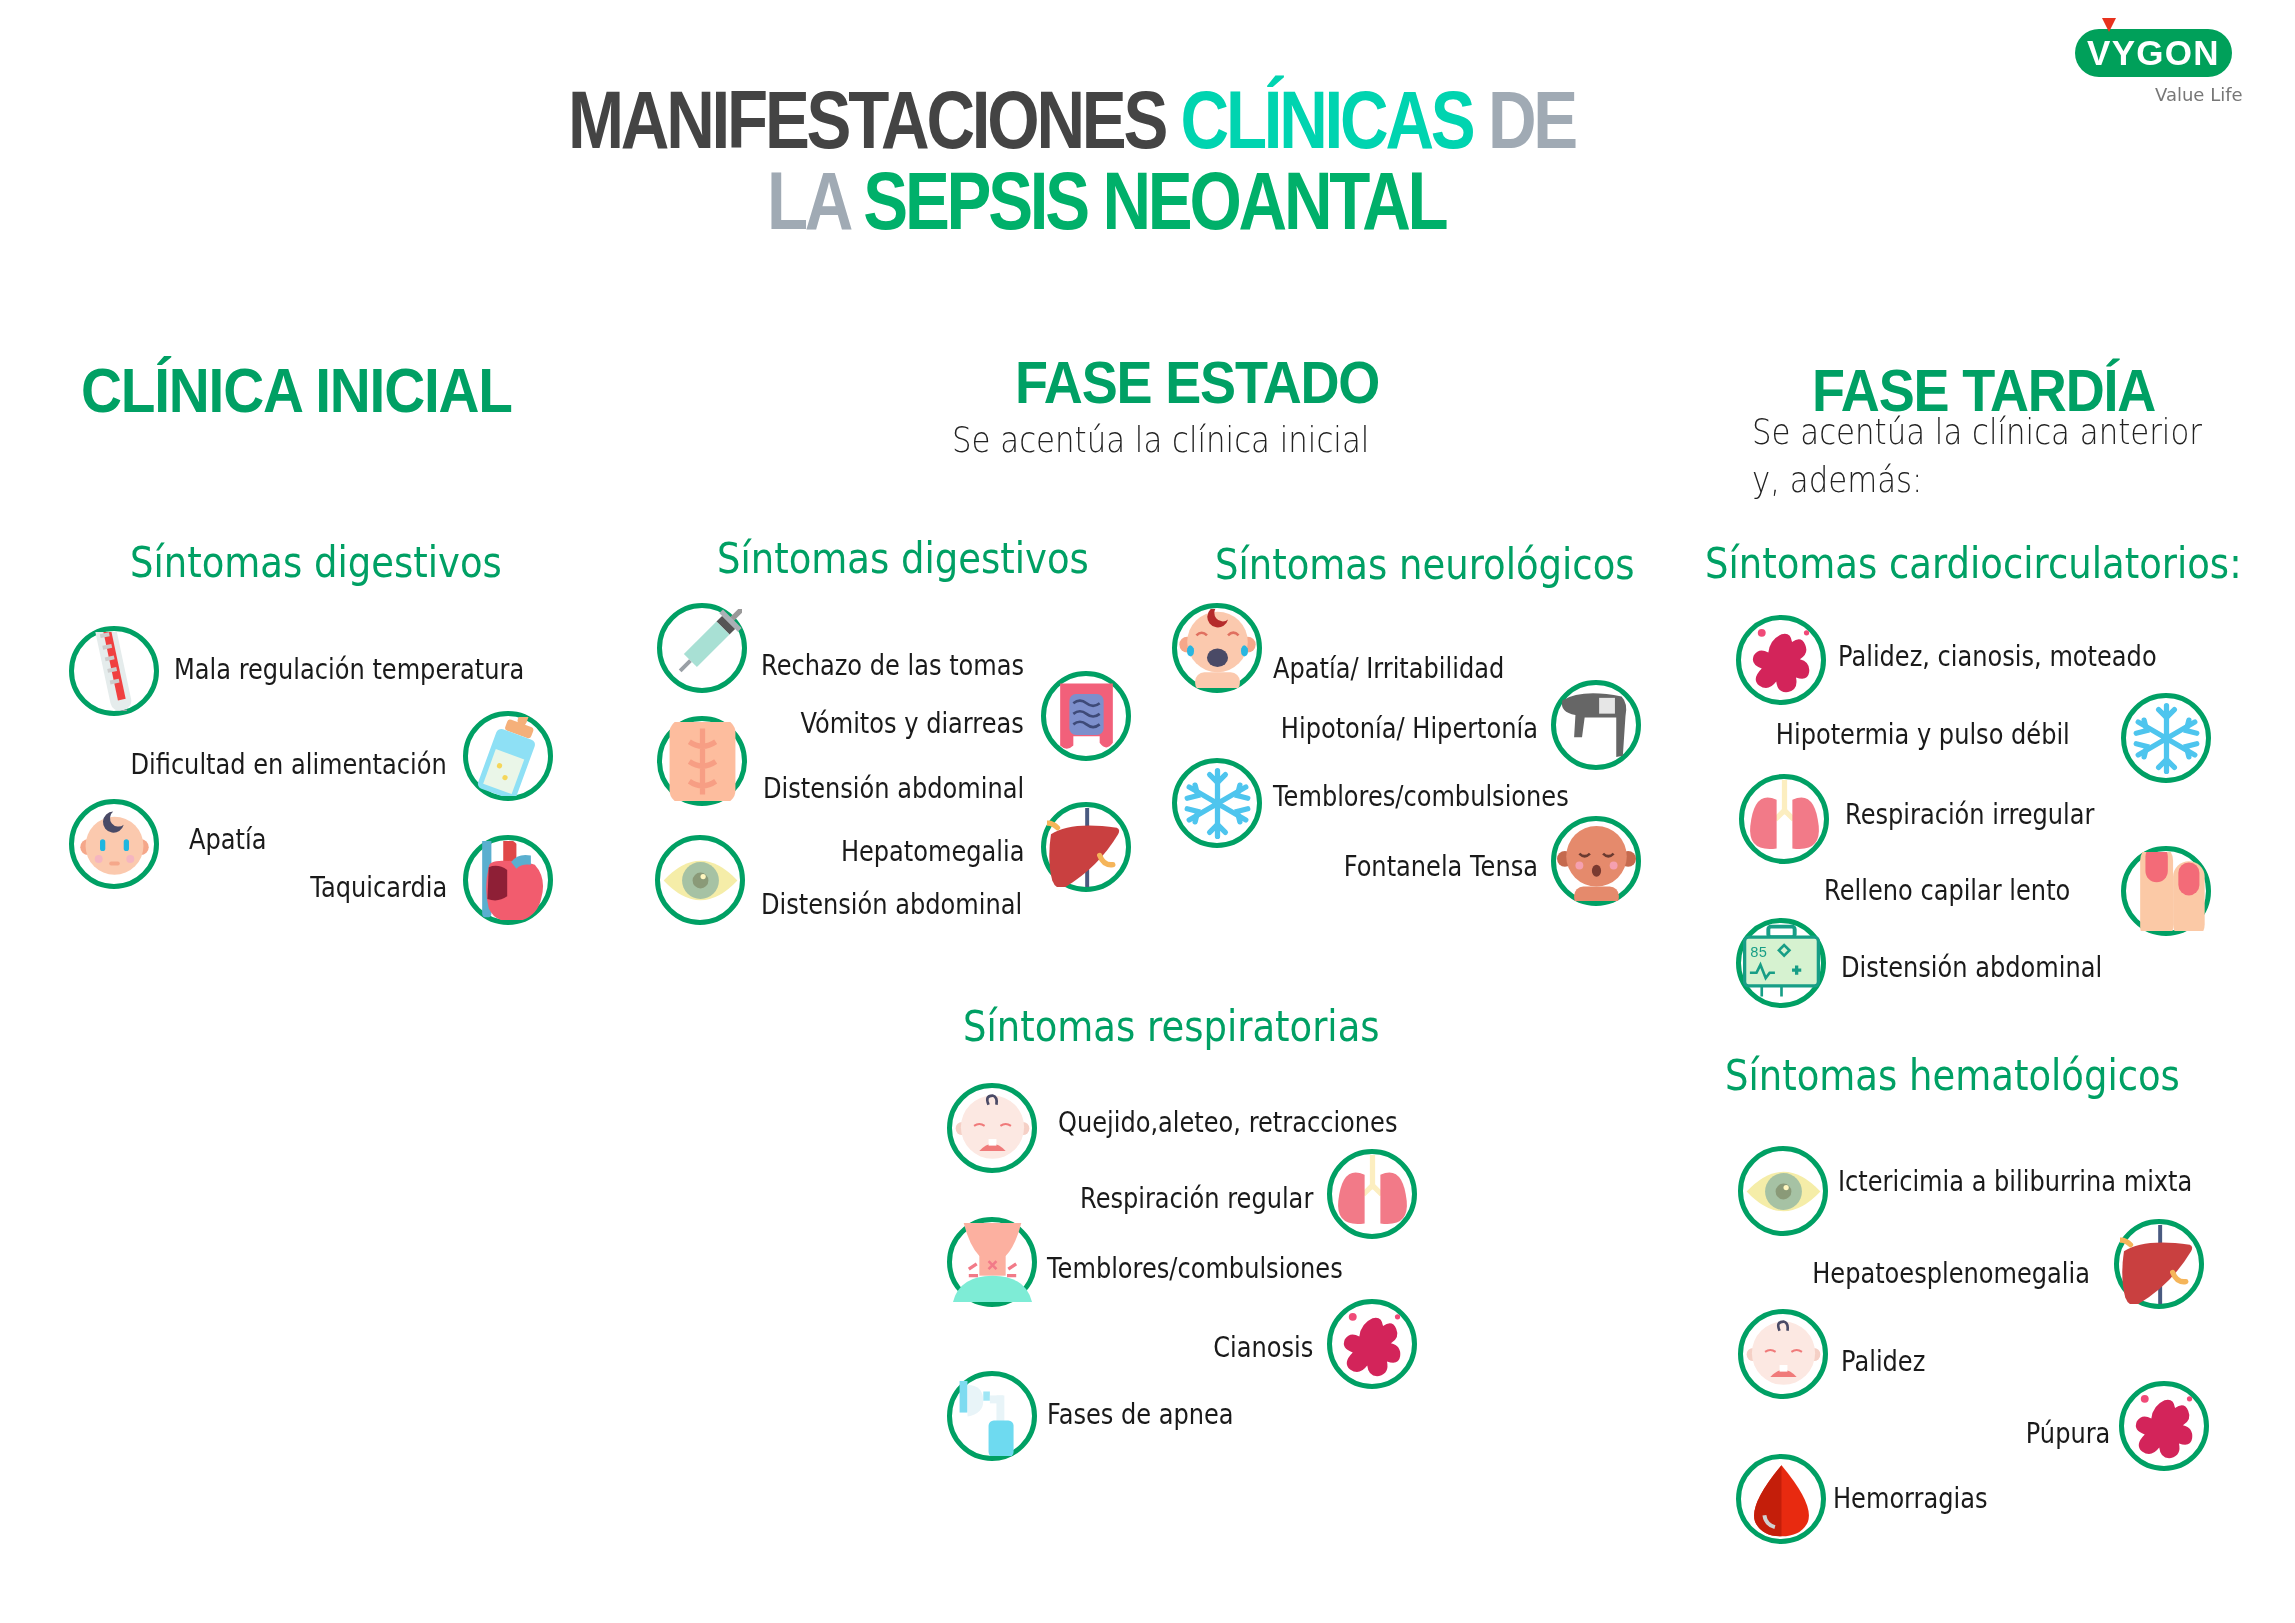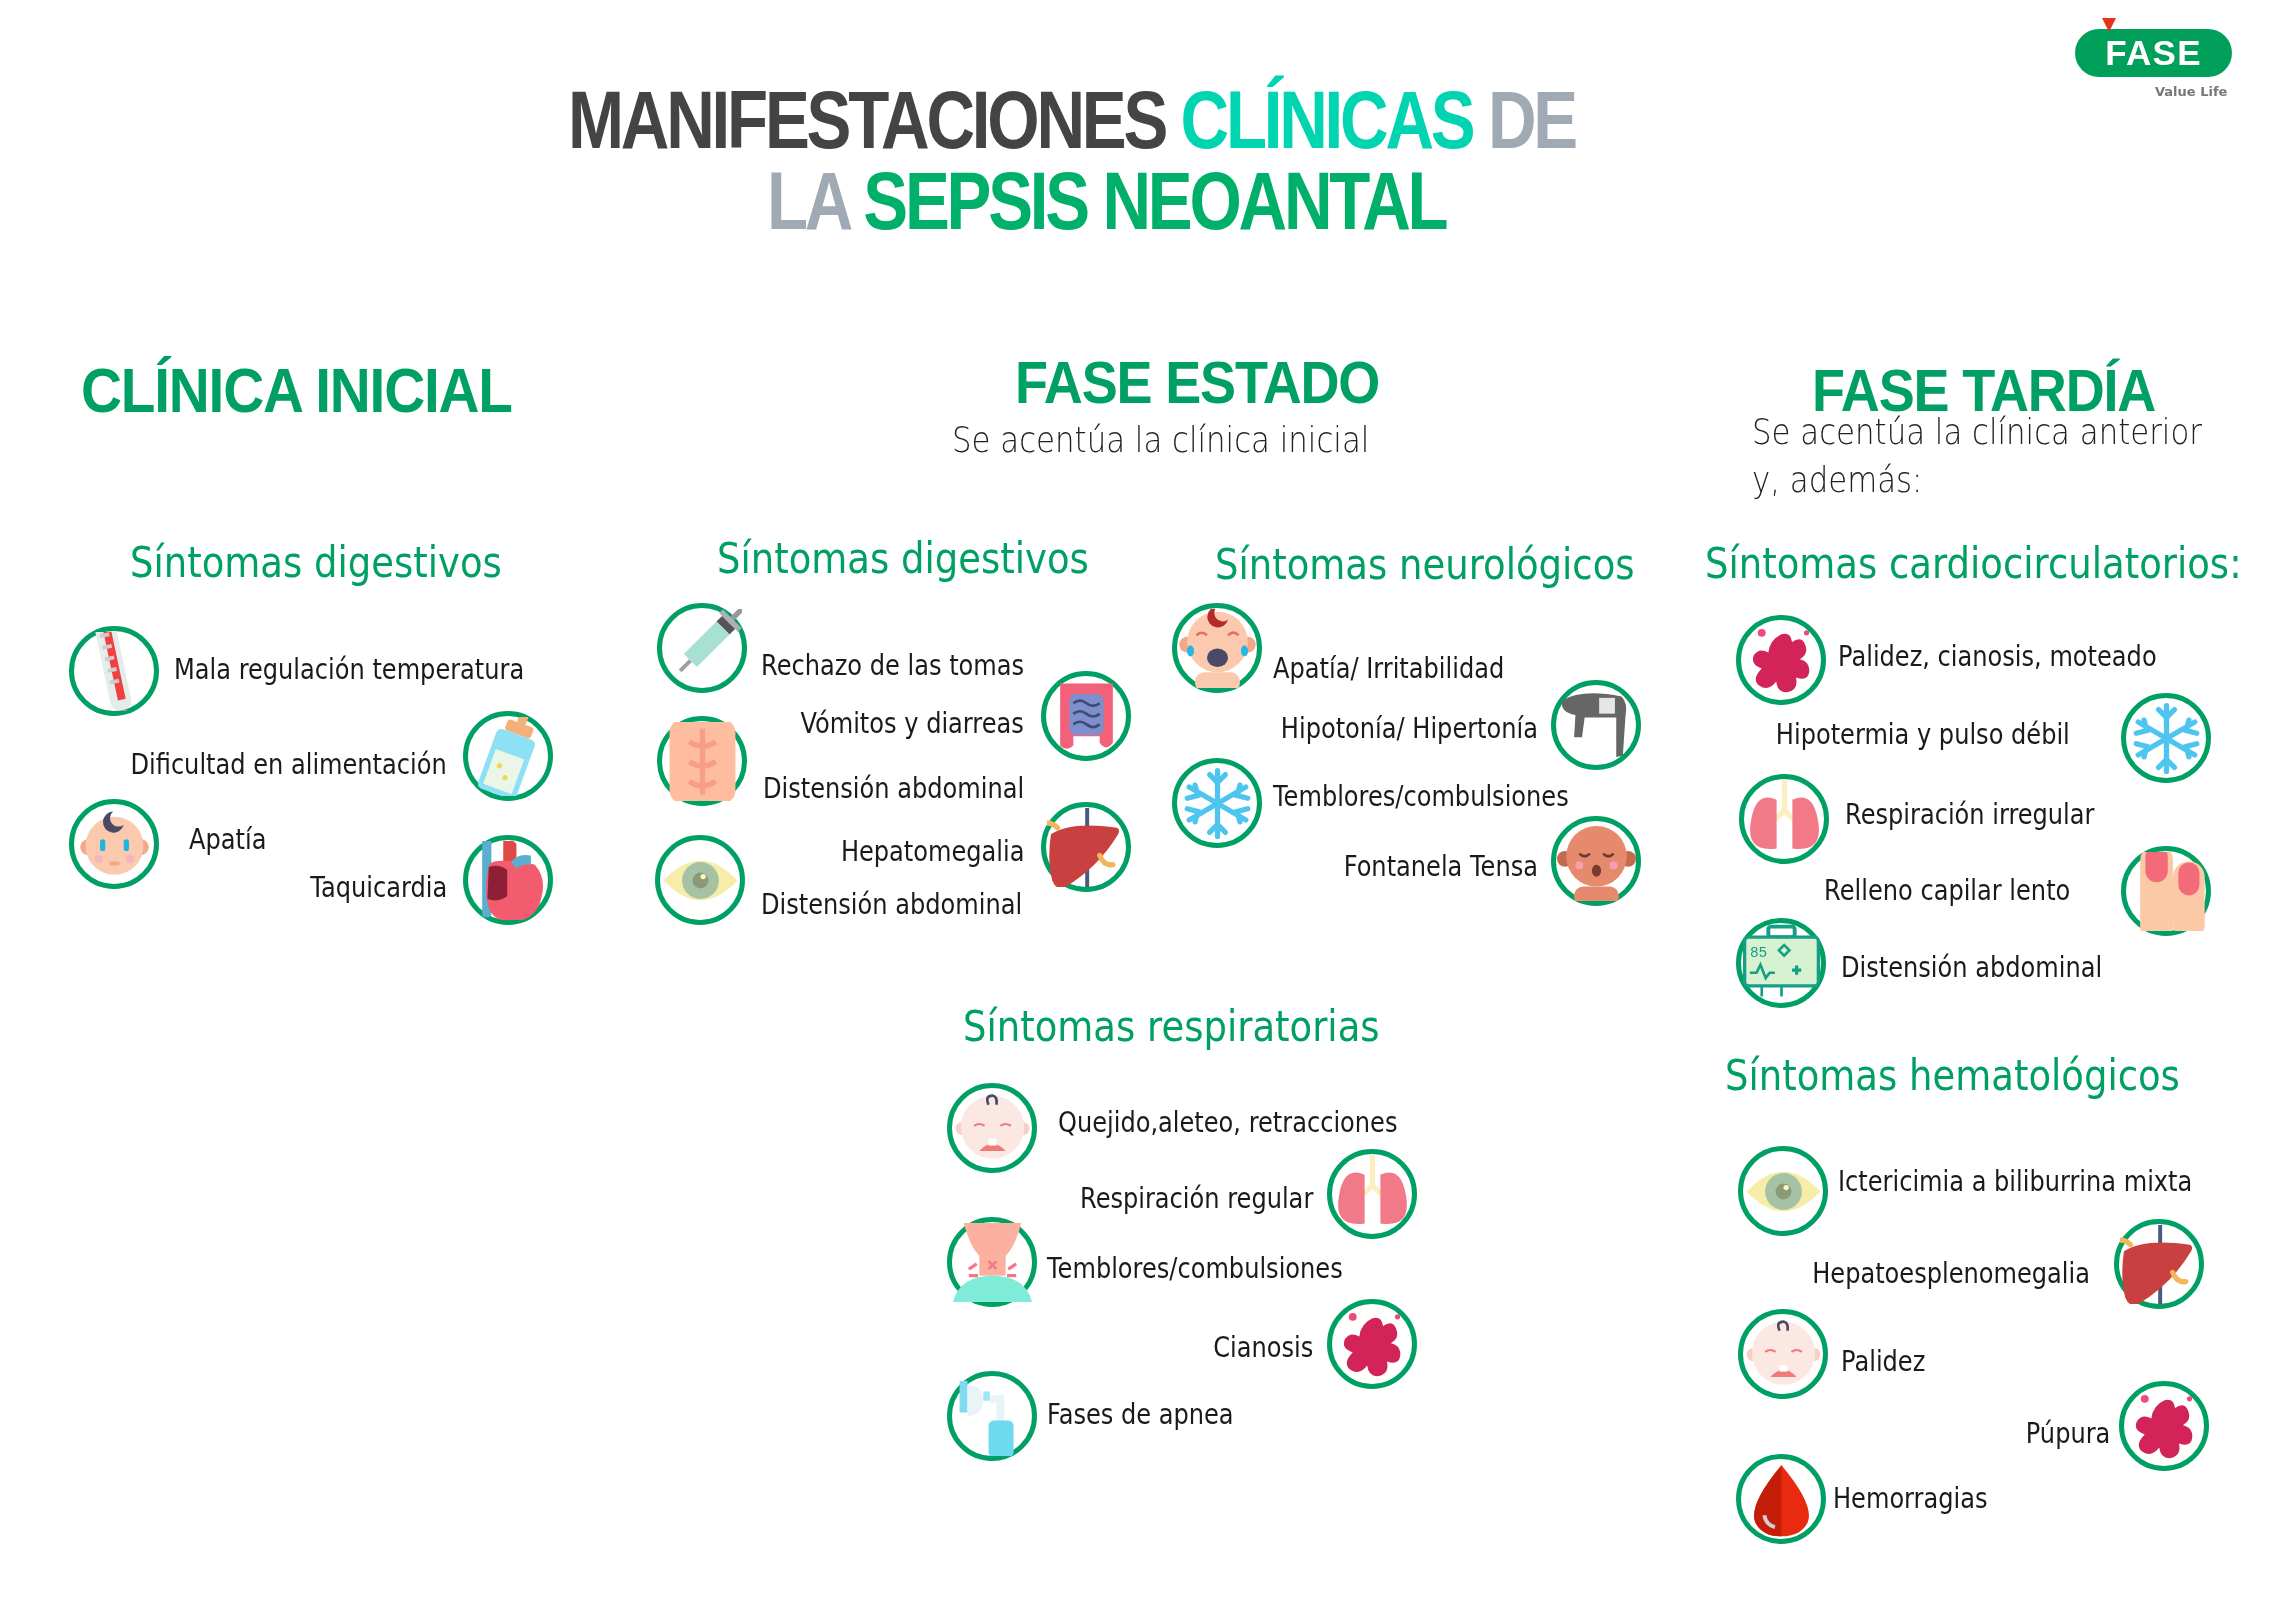--- a/index.html
+++ b/index.html
@@ -28,21 +28,21 @@
 
   .circle { position:absolute; width:80px; height:80px; border:5.2px solid #00A064; border-radius:50%;
             background:#fff; box-sizing:content-box; display:flex; align-items:center; justify-content:center; overflow:visible; }
   .circle svg { width:79px; height:79px; overflow:visible; }
 
   .logo { left:2075px; top:29px; width:157px; height:48px; background:#00A05A; border-radius:24px;
           color:#fff; font-family:"Liberation Sans", sans-serif; font-weight:700; font-size:35px;
           display:flex; align-items:center; justify-content:center; letter-spacing:1.3px; }
   .logo-tri { left:2102px; top:18.3px; width:0; height:0; border-left:7.9px solid transparent;
               border-right:7.9px solid transparent; border-top:14.4px solid #E8321E; }
-  .logo-sub { left:2155px; top:84px; font-family:"DejaVu Sans", sans-serif; font-size:13px; color:#777; font-weight:700; }
+  .logo-sub { left:2155px; top:84px; font-family:"DejaVu Sans", sans-serif; font-size:18px; color:#777; font-weight:400; }
 </style>
 </head>
 <body>
 
 <svg width="0" height="0" style="position:absolute">
   <defs>
     <symbol id="i-thermo" viewBox="0 0 120 120">
       <g transform="rotate(-12 60 60)">
         <rect x="44" y="-30" width="32" height="150" rx="14" fill="#E5ECEC"></rect>
         <rect x="56" y="-14" width="12" height="118" fill="#F04040"></rect>
@@ -196,21 +196,21 @@
     </symbol>
     <symbol id="i-drop" viewBox="0 0 120 120">
       <path d="M60 8 q-50 60 -40 86 q10 22 40 22 q30 0 40 -22 q10 -26 -40 -86z" fill="#E82A10"></path>
       <path d="M60 8 q-50 60 -40 86 q10 22 40 22z" fill="#C41E0A"></path>
       <path d="M34 84 q2 14 16 18" stroke="#D0D0D0" stroke-width="6" fill="none"></path>
     </symbol>
   </defs>
 </svg>
 
 <div class="abs logo">
-    <span>FASE</span>
+    <span>VYGON</span>
   </div>
 <div class="abs logo-tri"></div>
 <div class="abs logo-sub">Value Life</div>
 
 <div class="abs title t1"><span class="dark">MANIFESTACIONES </span><span class="teal">CLÍNICAS </span><span class="gray">DE</span></div>
 <div class="abs title t2"><span class="gray">LA </span><span class="green">SEPSIS NEOANTAL</span></div>
 
 <div class="abs phase" style="left:81px;top:359px;font-size:63px;">CLÍNICA INICIAL</div>
 
 <div class="abs phase" style="left:1015px;top:353px;font-size:60px;">FASE ESTADO</div>

